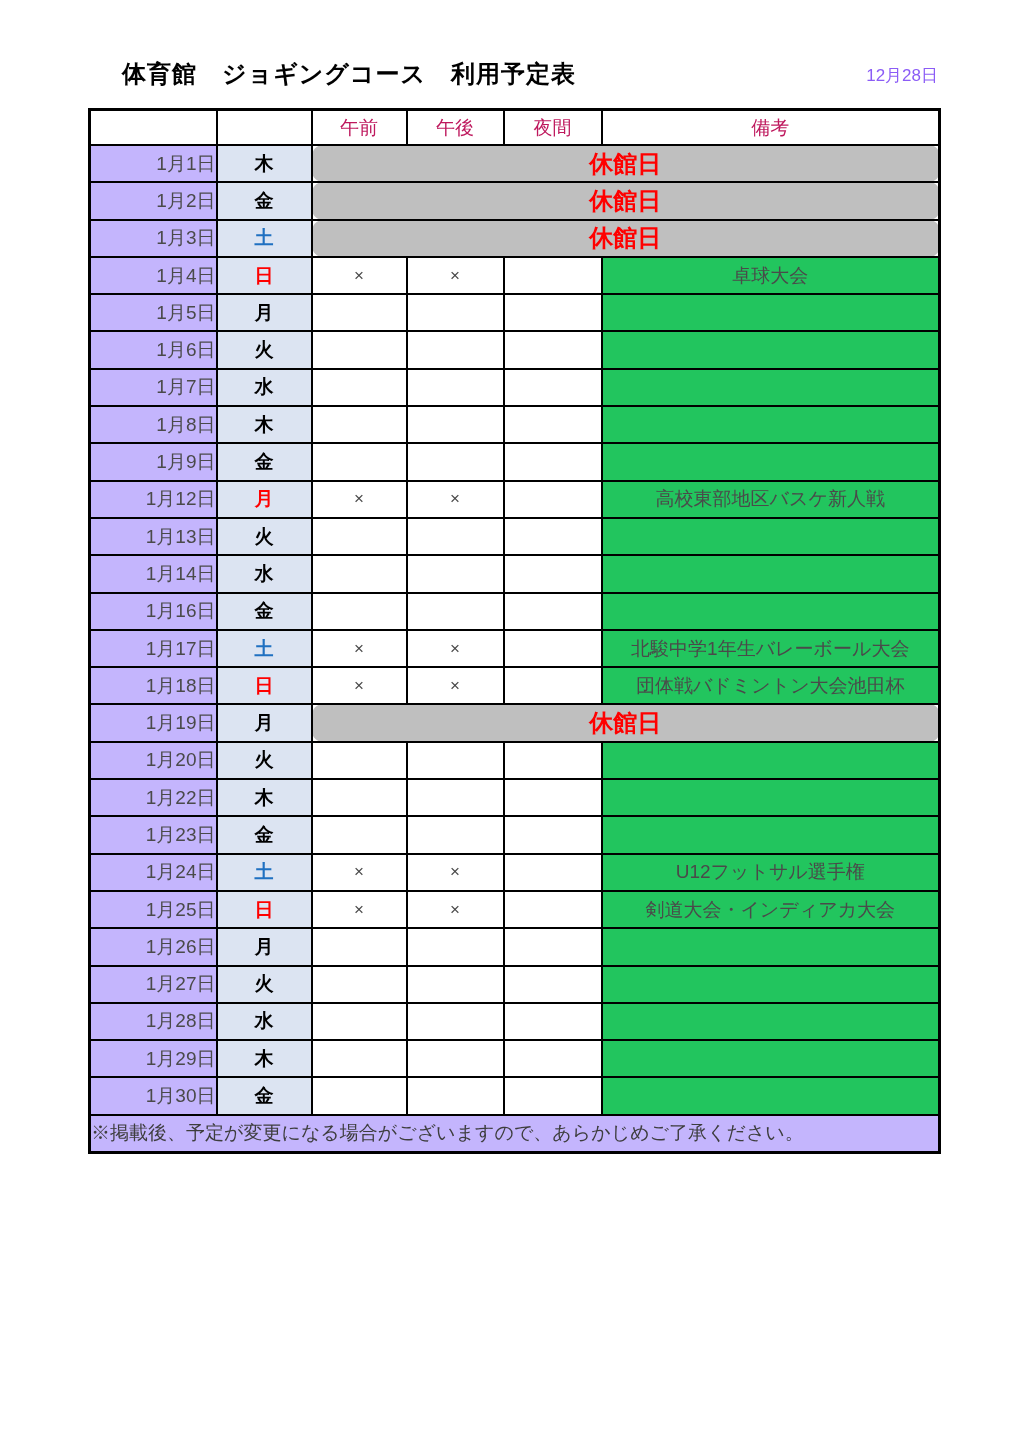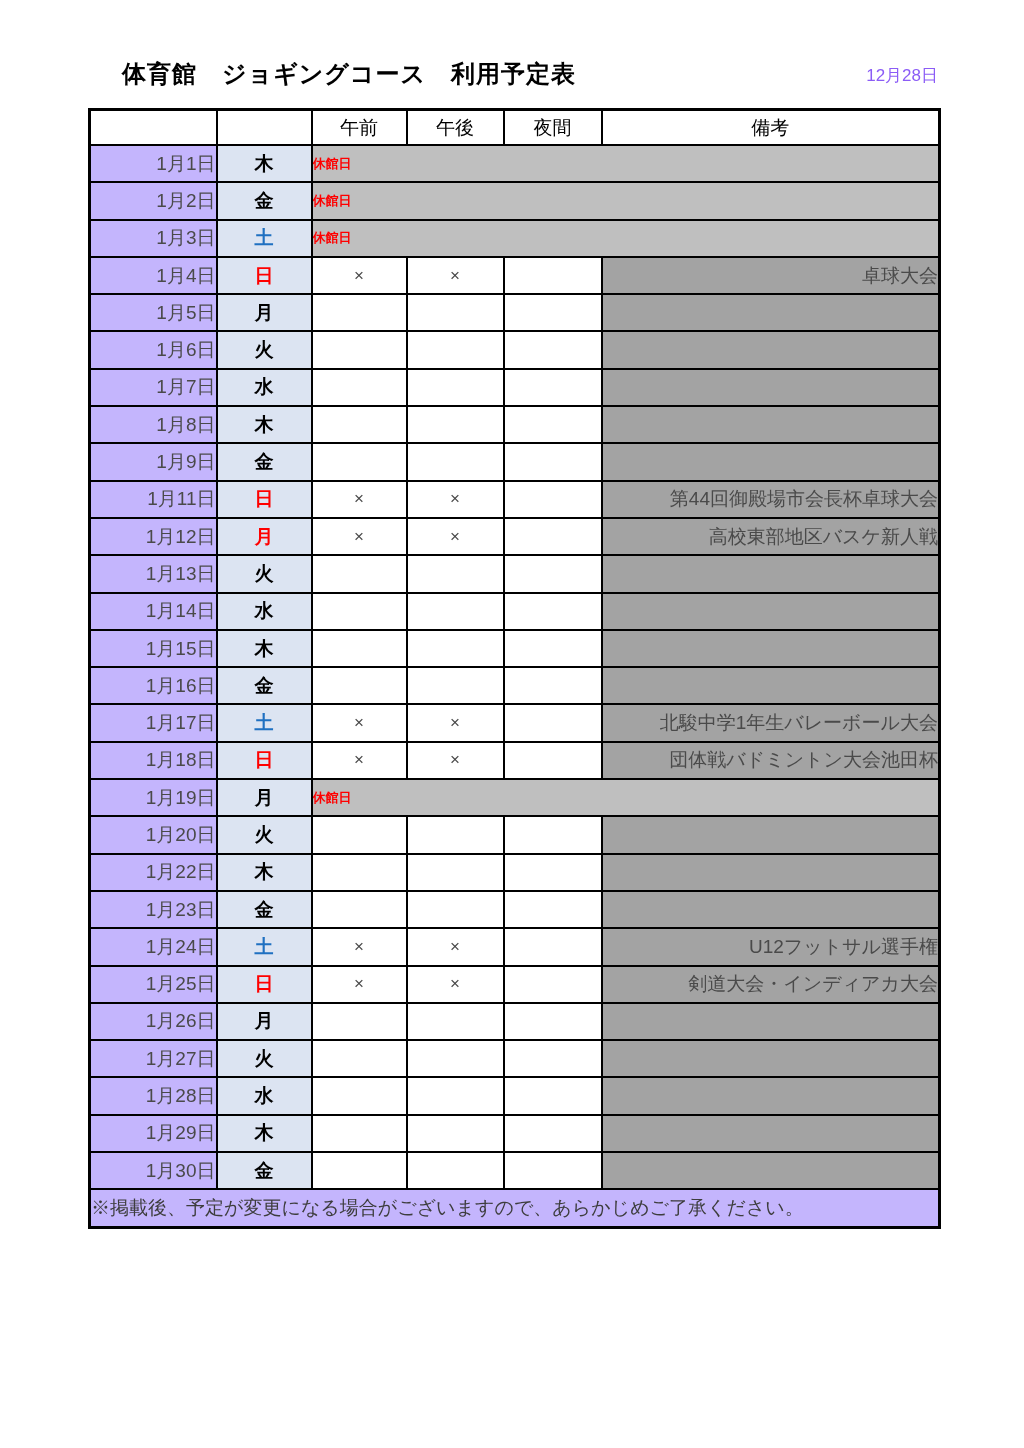--- a/index.html
+++ b/index.html
@@ -47,21 +47,21 @@
   table.schedule th, table.schedule td{
     border:2px solid #000;
     height:35.3px;
     padding:0;
     overflow:hidden;
     white-space:nowrap;
   }
   table.schedule th{
     font-weight:normal;
     font-size:19px;
-    color:#000000;
+    color:#be185d;
     text-align:center;
     height:33px;
   }
   td.date-cell{
     text-align:right;
     padding-right:10px;
     font-size:19px;
     color:#4a4a4a;
     background:#c4b5fd;
   }
@@ -74,32 +74,33 @@
   }
   td.day-cell.red{color:var(--red,#ff0000);}
   td.day-cell.blue{color:var(--blue,#1f70c1);}
   td.mark-cell{
     text-align:center;
     font-size:17px;
     color:#4a4a4a;
     background:#ffffff;
   }
   td.remarks-cell{
-    text-align:right;
+    text-align:center;
     padding-left:8px;
     font-size:19px;
     color:#4a4a4a;
-    background:#a3a3a3;
+    background:#22c55e;
   }
   td.closed-cell{
     background:var(--closed-bg,#bfbfbf);
     color:var(--red,#ff0000);
     font-weight:bold;
-    font-size:13px;
-    text-align:left;
+    font-size:24px;
+    text-align:center;
+    border-radius:11px;
   }
   td.footnote-cell{
     font-size:19px;
     color:#3d3d3d;
     text-align:left;
     padding:4px 6px;
     height:30px;
     background:#c4b5fd;
   }
 </style>
@@ -190,54 +191,38 @@
         </tr>
         <tr>
           <td class="date-cell">1月9日</td>
           <td class="day-cell">金</td>
           <td class="mark-cell"></td>
           <td class="mark-cell"></td>
           <td class="mark-cell"></td>
           <td class="remarks-cell"></td>
         </tr>
         <tr>
-          <td class="date-cell">1月11日</td>
-          <td class="day-cell red">日</td>
-          <td class="mark-cell">×</td>
-          <td class="mark-cell">×</td>
-          <td class="mark-cell"></td>
-          <td class="remarks-cell">第44回御殿場市会長杯卓球大会</td>
-        </tr>
-        <tr>
           <td class="date-cell">1月12日</td>
           <td class="day-cell red">月</td>
           <td class="mark-cell">×</td>
           <td class="mark-cell">×</td>
           <td class="mark-cell"></td>
           <td class="remarks-cell">高校東部地区バスケ新人戦</td>
         </tr>
         <tr>
           <td class="date-cell">1月13日</td>
           <td class="day-cell">火</td>
           <td class="mark-cell"></td>
           <td class="mark-cell"></td>
           <td class="mark-cell"></td>
           <td class="remarks-cell"></td>
         </tr>
         <tr>
           <td class="date-cell">1月14日</td>
           <td class="day-cell">水</td>
-          <td class="mark-cell"></td>
-          <td class="mark-cell"></td>
-          <td class="mark-cell"></td>
-          <td class="remarks-cell"></td>
-        </tr>
-        <tr>
-          <td class="date-cell">1月15日</td>
-          <td class="day-cell">木</td>
           <td class="mark-cell"></td>
           <td class="mark-cell"></td>
           <td class="mark-cell"></td>
           <td class="remarks-cell"></td>
         </tr>
         <tr>
           <td class="date-cell">1月16日</td>
           <td class="day-cell">金</td>
           <td class="mark-cell"></td>
           <td class="mark-cell"></td>

